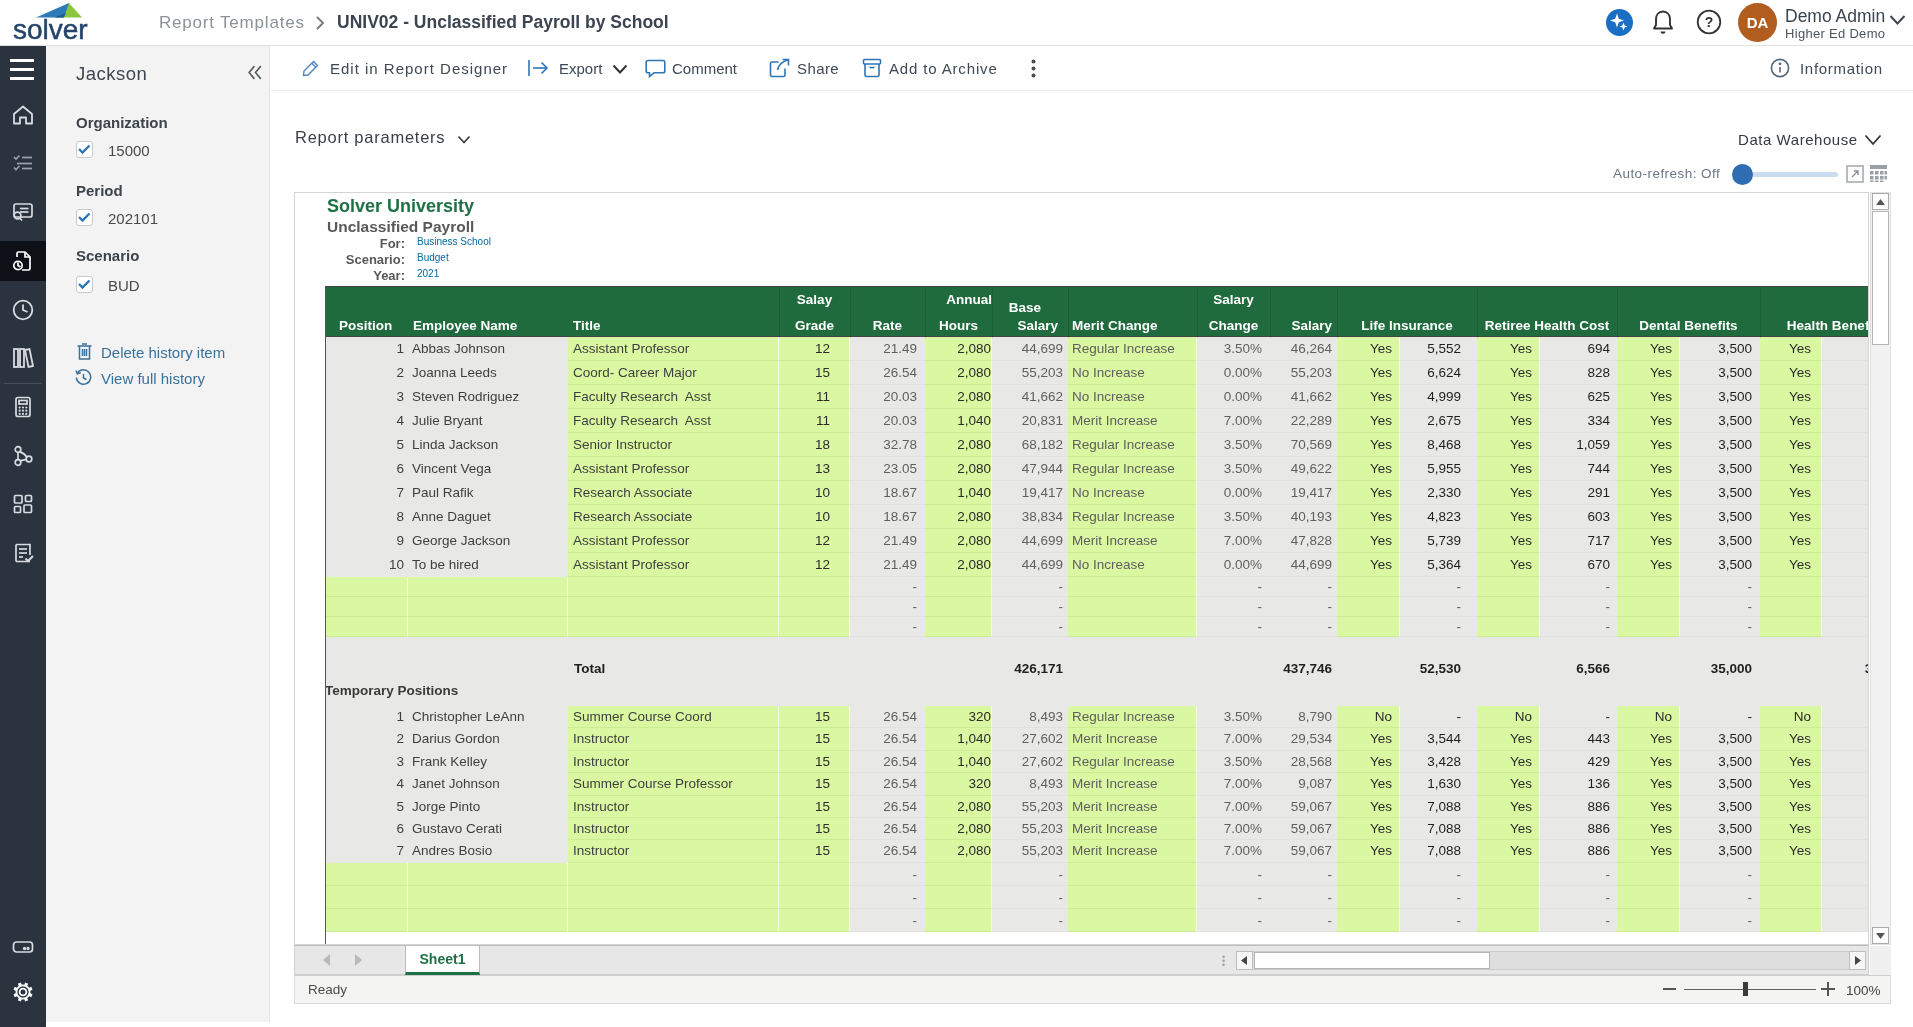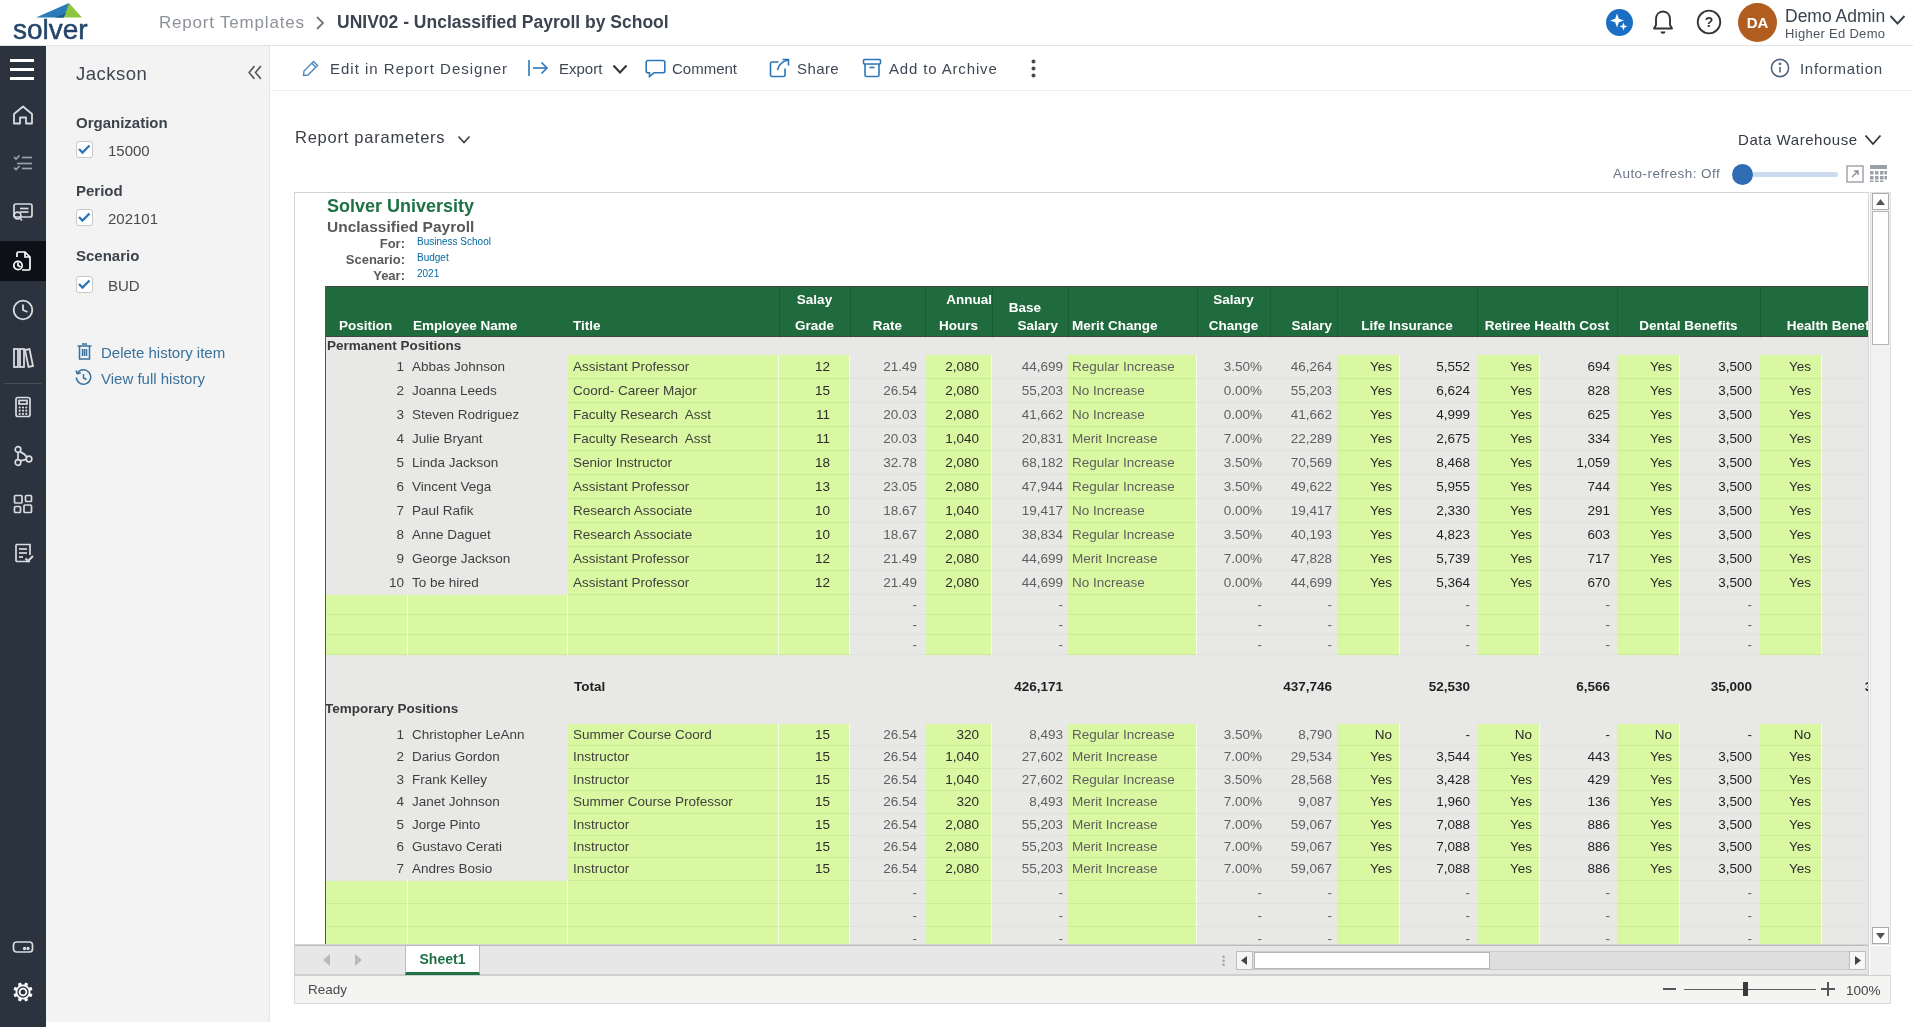--- a/index.html
+++ b/index.html
@@ -48,27 +48,27 @@
 .rt{text-align:right}
 .num{color:#5f5f5f}
 .dk{color:#2b2b2b}
 .blk{color:#1f1f1f}
 .b{font-weight:700}
 .c1{width:83px;padding-right:4px}
 .c2{width:160px;padding-left:4px}
 .c3{width:211px;padding-left:5px}
 .c4{width:71px;padding-right:19px}
 .c5{width:75px;padding-right:8px}
-.c6{width:67px;padding-right:12px}
+.c6{width:67px;padding-right:0}
 .c7{width:76px;padding-right:5px}
 .c8{width:129px;padding-left:4px}
 .c9{width:73px;padding-right:8px}
 .c10{width:67px;padding-right:5px}
 .c11{width:63px;padding-right:7px}
-.c12{width:77px;padding-right:7px}
+.c12{width:77px;padding-right:16px}
 .c13{width:63px;padding-right:7px}
 .c14{width:77px;padding-right:7px}
 .c15{width:63px;padding-right:7px}
 .c16{width:80px;padding-right:8px}
 .c17{width:62px;padding-right:10px}
 .c18{width:91px;padding-right:7px}
 svg{display:block}
 </style></head><body>
 
 <div id="topbar" class="a">
@@ -388,23 +388,20 @@
 <div style="position:absolute;left:600px;top:0;width:1px;height:51px;background:rgba(0,0,0,0.13)"></div>
 <div style="position:absolute;left:667px;top:0;width:1px;height:51px;background:rgba(0,0,0,0.13)"></div>
 <div style="position:absolute;left:743px;top:0;width:1px;height:51px;background:rgba(0,0,0,0.13)"></div>
 <div style="position:absolute;left:872px;top:0;width:1px;height:51px;background:rgba(0,0,0,0.13)"></div>
 <div style="position:absolute;left:945px;top:0;width:1px;height:51px;background:rgba(0,0,0,0.13)"></div>
 <div style="position:absolute;left:1012px;top:0;width:1px;height:51px;background:rgba(0,0,0,0.13)"></div>
 <div style="position:absolute;left:1152px;top:0;width:1px;height:51px;background:rgba(0,0,0,0.13)"></div>
 <div style="position:absolute;left:1292px;top:0;width:1px;height:51px;background:rgba(0,0,0,0.13)"></div>
 <div style="position:absolute;left:1435px;top:0;width:1px;height:51px;background:rgba(0,0,0,0.13)"></div>
 </div>
-<div class="row" style="height:18px;line-height:18px">
-        <div class="cell b" style="width:1588px;padding-left:2px;color:#3a3a3a">Permanent Positions</div>
-      </div>
 <div class="row" style="height:24.0px;line-height:24.0px">
         <div class="cell c1 rt">1</div>
         <div class="cell c2">Abbas Johnson</div>
         <div class="cell c3 g">Assistant Professor</div>
         <div class="cell c4 g rt dk">12</div>
         <div class="cell c5 rt num gy">21.49</div>
         <div class="cell c6 g rt dk">2,080</div>
         <div class="cell c7 rt num gy">44,699</div>
         <div class="cell c8 g num">Regular Increase</div>
         <div class="cell c9 rt num gy">3.50%</div>
@@ -748,21 +745,21 @@
         <div class="cell c2">Janet Johnson</div>
         <div class="cell c3 g">Summer Course Professor</div>
         <div class="cell c4 g rt dk">15</div>
         <div class="cell c5 rt num gy">26.54</div>
         <div class="cell c6 g rt dk">320</div>
         <div class="cell c7 rt num gy">8,493</div>
         <div class="cell c8 g num">Merit Increase</div>
         <div class="cell c9 rt num gy">7.00%</div>
         <div class="cell c10 rt num gy">9,087</div>
         <div class="cell c11 g rt dk">Yes</div>
-        <div class="cell c12 rt blk gy">1,960</div>
+        <div class="cell c12 rt blk gy">1,630</div>
         <div class="cell c13 g rt dk">Yes</div>
         <div class="cell c14 rt blk gy">136</div>
         <div class="cell c15 g rt dk">Yes</div>
         <div class="cell c16 rt blk gy">3,500</div>
         <div class="cell c17 g rt dk">Yes</div>
         <div class="cell c18 rt blk gy">3,500</div>
       </div>
 <div class="row" style="height:22.4px;line-height:22.4px">
         <div class="cell c1 rt">5</div>
         <div class="cell c2">Jorge Pinto</div>

